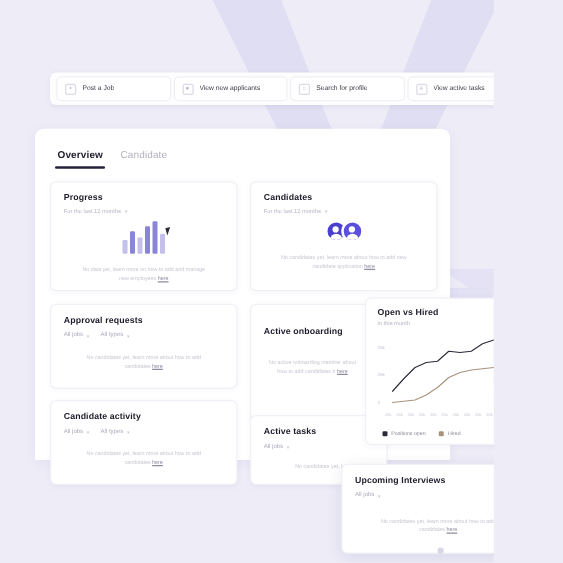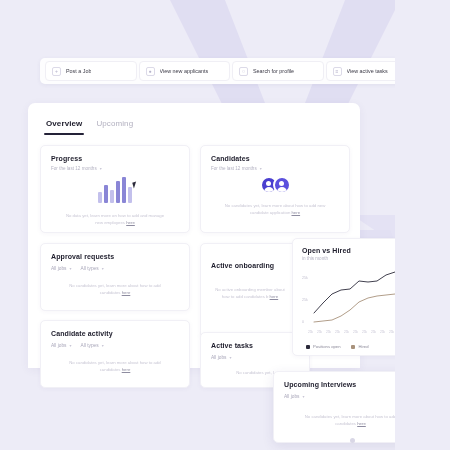--- a/index.html
+++ b/index.html
@@ -192,21 +192,21 @@
     </div>
     <div class="action-item">
       <span class="action-ico">≡</span>
       <span class="action-label">View active tasks</span>
     </div>
   </div>
 
   <div class="panel">
     <div class="tabs">
       <div class="tab active">Overview</div>
-      <div class="tab">Upcoming</div>
+      <div class="tab">Candidate</div>
     </div>
   </div>
 
   <div class="card" id="card-progress">
     <div class="card-title">Progress</div>
     <div class="card-sub">
       <span>For the last 12 months</span>
       <span class="chev">▾</span>
     </div>
     <div class="bars">

